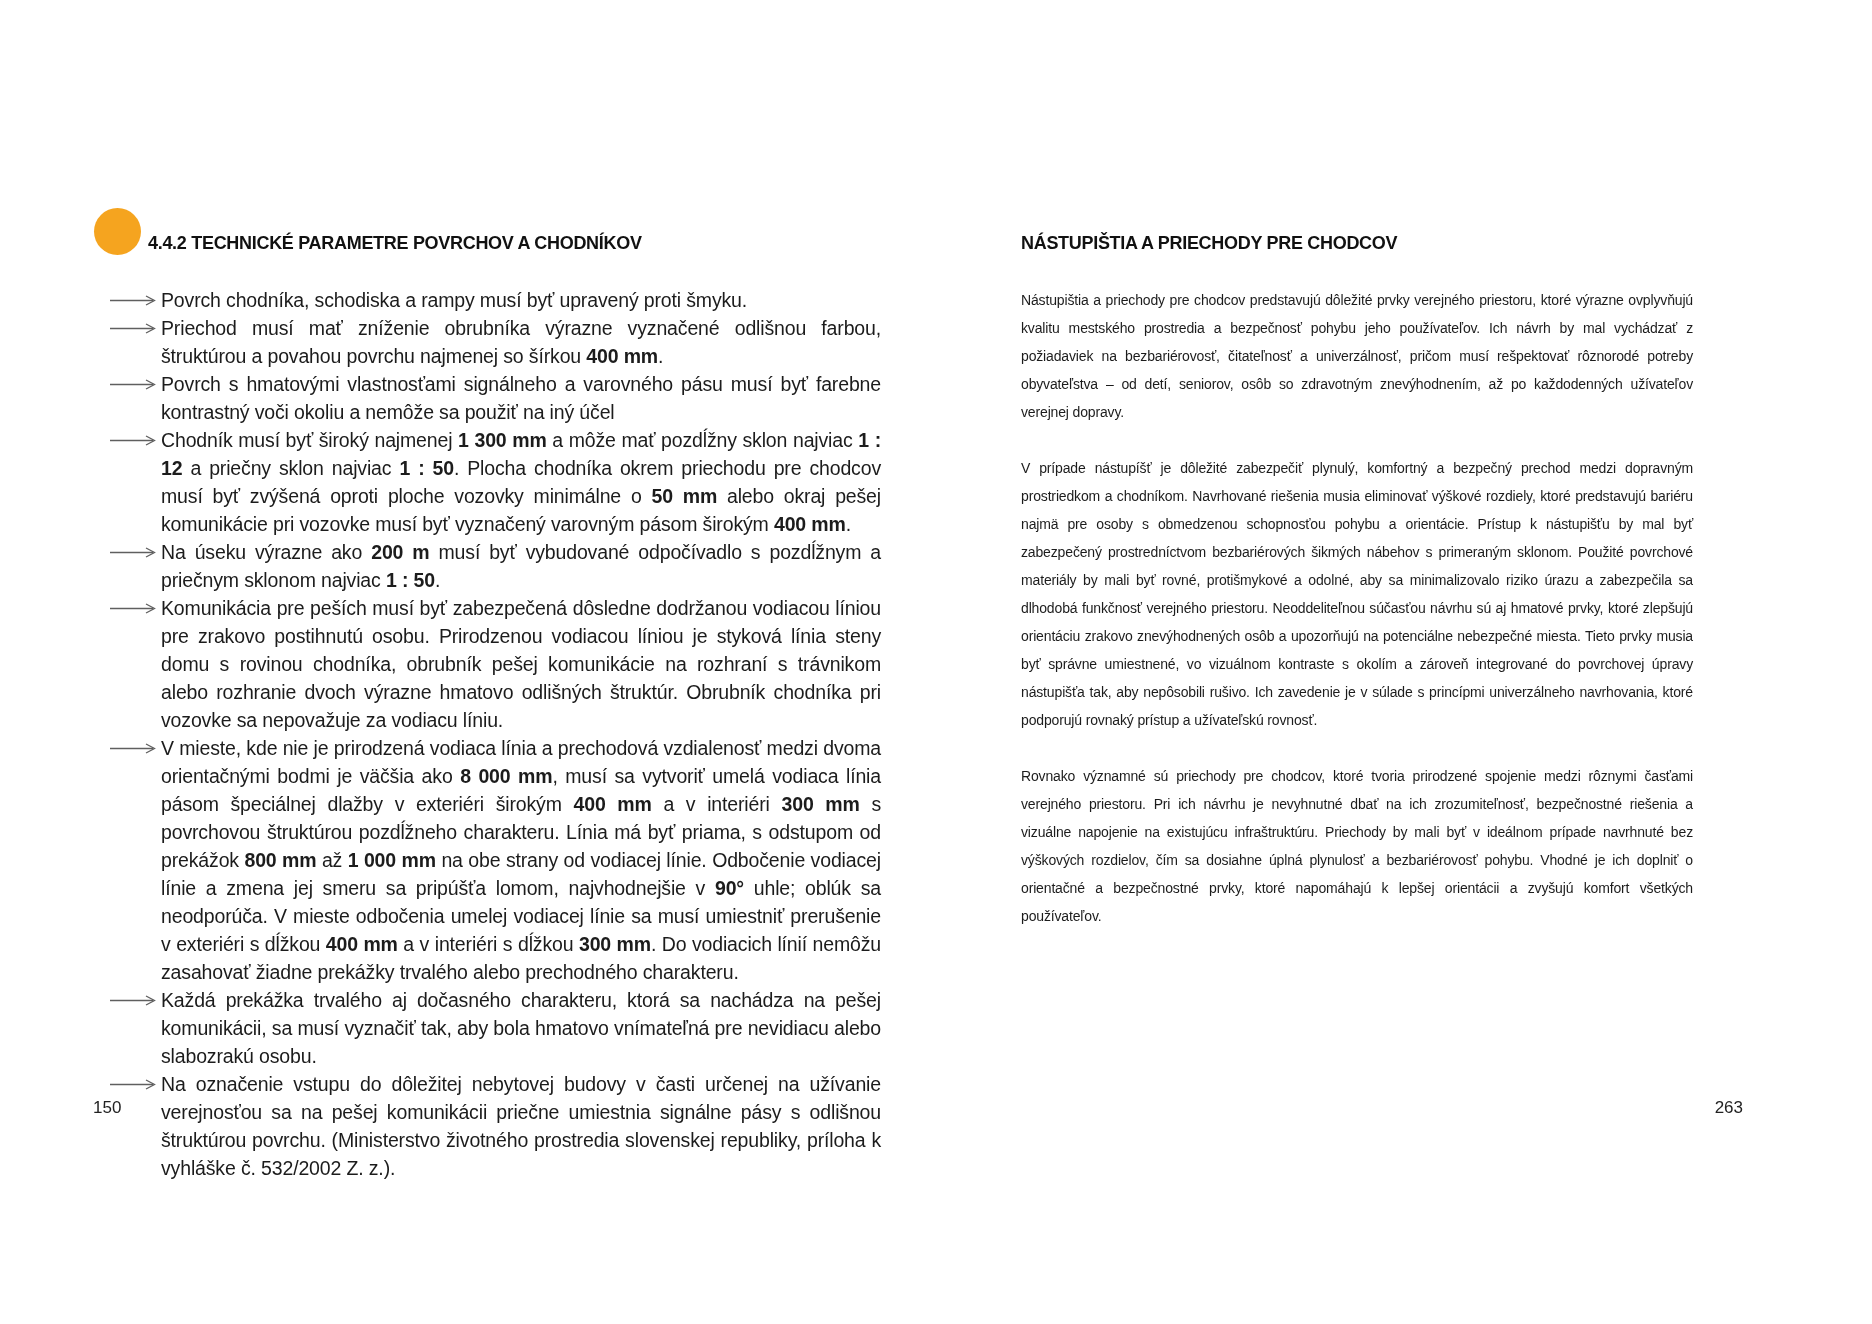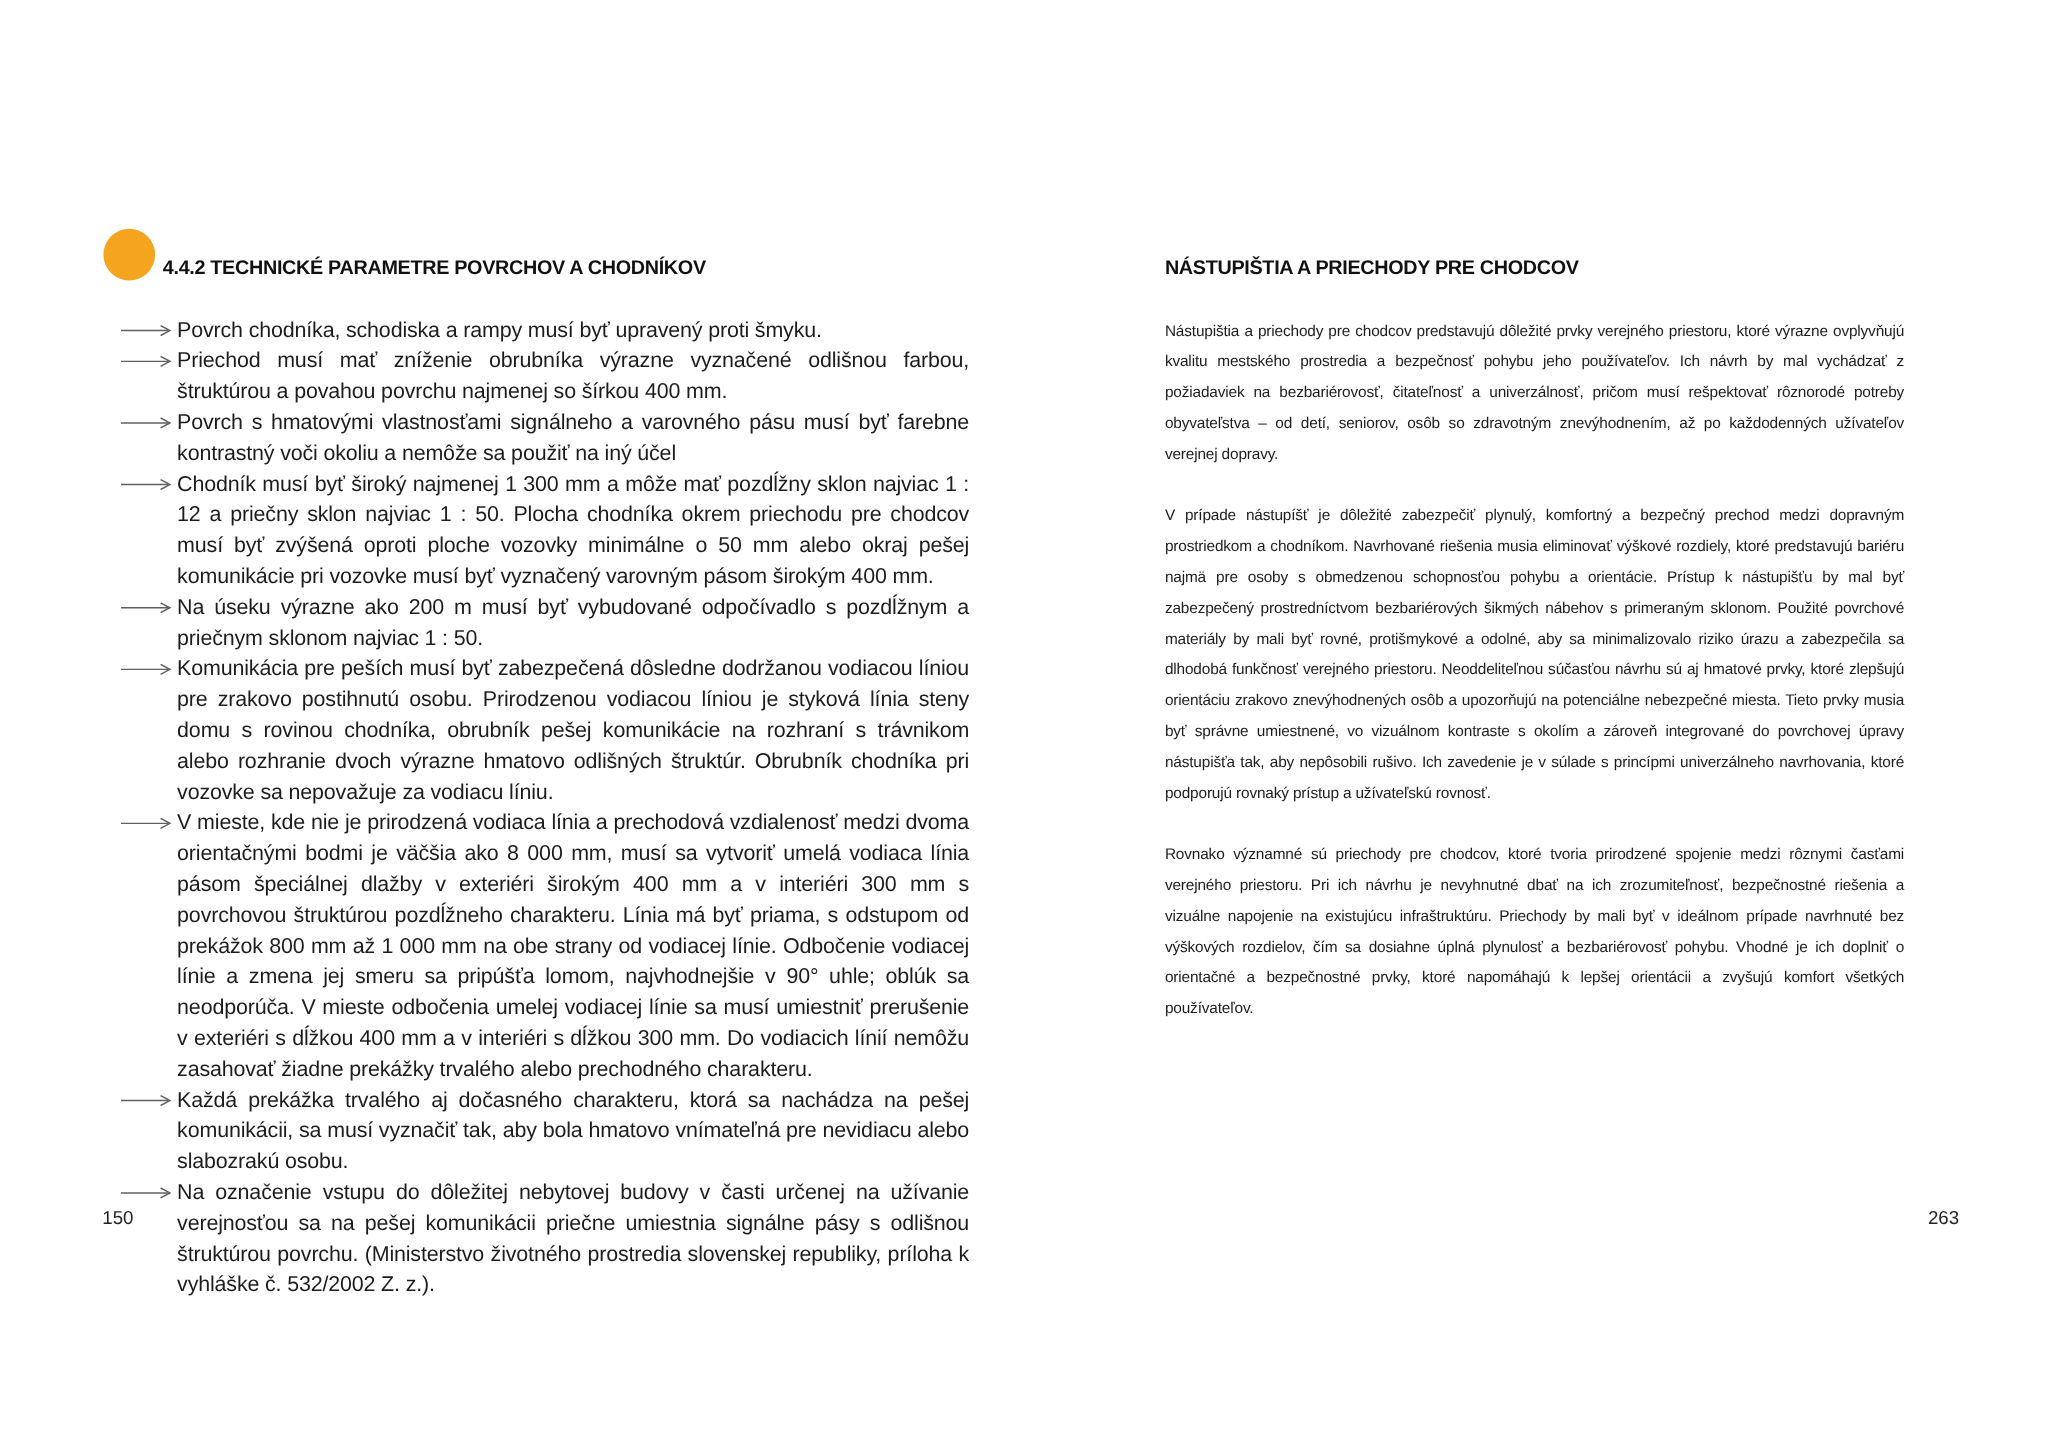--- a/index.html
+++ b/index.html
@@ -6,21 +6,21 @@
   body {
     width: 1872px; height: 1324px;
     background: #ffffff;
     position: relative;
     font-family: "Liberation Sans", sans-serif;
     color: #1c1c1c;
     -webkit-font-smoothing: antialiased;
   }
   .page { position: absolute; top: 0; height: 100%; }
   #left-page  { left: 0; width: 936px; }
-  #right-page { left: 936px; width: 936px; text-decoration: underline; }
+  #right-page { left: 898px; width: 936px; text-decoration: underline; }
 
   .section-circle {
     position: absolute; left: 94px; top: 208px;
     width: 47px; height: 47px; border-radius: 50%;
   }
   .page-title {
     position: absolute; top: 216px;
     font-size: 18px; line-height: 30px; font-weight: 700;
     color: #111111; letter-spacing: -0.3px; white-space: nowrap;
   }
@@ -31,21 +31,21 @@
     position: absolute; left: 110px; top: 286px; width: 771px;
   }
   .bullet-item { display: flex; align-items: flex-start; }
   .arrow-cell { flex: 0 0 51px; padding-top: 9px; }
   .arrow-cell svg { display: block; }
   .bullet-text {
     flex: 1 1 auto;
     font-size: 19.5px; line-height: 28px;
     text-align: justify; color: #1c1c1c; letter-spacing: -0.15px;
   }
-  .bullet-text .bold { font-weight: 400; }
+  .bullet-text .bold { font-weight: 700; }
 
   .para-col {
     position: absolute; left: 123px; top: 286px; width: 672px; 
   }
   .para-col p {
     margin: 0 0 28px 0;
     font-size: 14px; line-height: 28px;
     text-align: justify; color: #1c1c1c; letter-spacing: -0.15px;
   }
 

